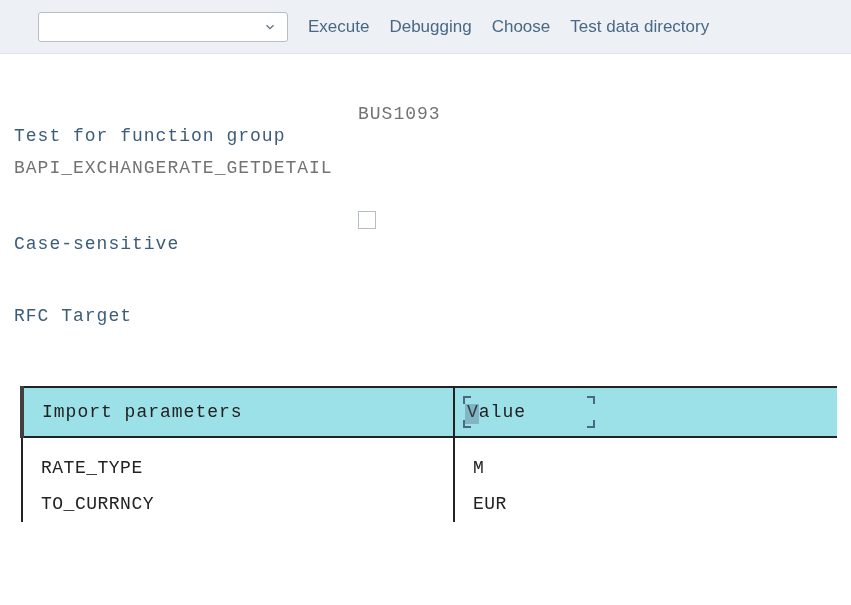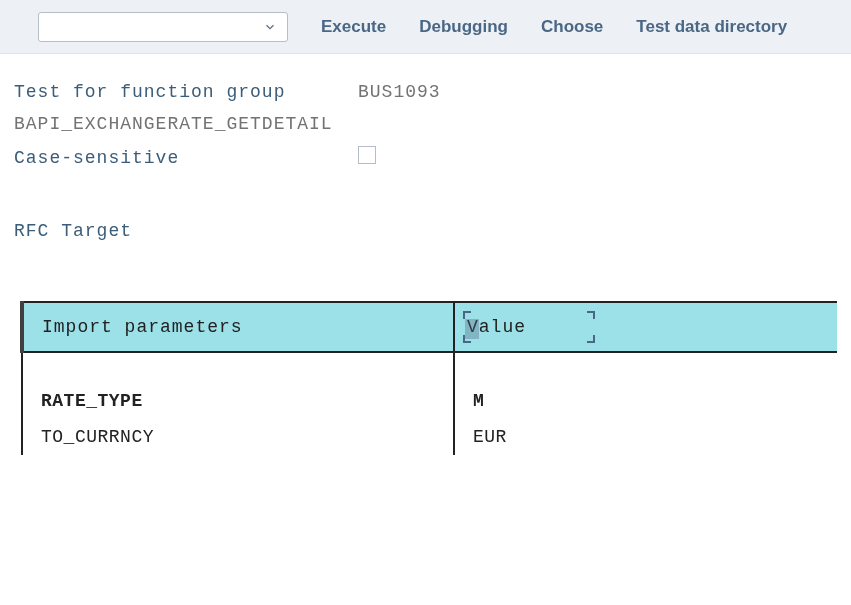--- a/index.html
+++ b/index.html
@@ -14,23 +14,22 @@
       width: 851px;
       height: 605px;
       overflow: hidden;
     }
     .toolbar {
       background: #edf1f5;
       height: 54px;
       display: flex;
       align-items: center;
       padding-left: 38px;
-      gap: 33px;
+      gap: 20px;
       border-bottom: 1px solid #e0e4e8;
-      font-weight: bold;
     }
     .dropdown {
       position: relative;
       width: 250px;
       height: 30px;
       background: #ffffff;
       border: 1px solid #b5bec8;
       border-radius: 3px;
       display: flex;
       align-items: center;
@@ -58,20 +57,21 @@
       display: flex;
       align-items: center;
       margin-bottom: 12px;
       font-family: "Courier New", Courier, monospace;
       font-size: 18px;
     }
     .info-label {
       width: 344px;
       color: #3b5d7a;
       letter-spacing: 1px;
+      margin-top: 44px;
     }
     .info-value {
       color: #737373;
       letter-spacing: 1px;
     }
     .checkbox {
       width: 18px;
       height: 18px;
       border: 1px solid #b5bec8;
       background: #ffffff;
@@ -115,22 +115,21 @@
     }
     tbody td {
       padding: 8px 18px;
       font-family: "Courier New", Courier, monospace;
       font-size: 18px;
       color: #222;
       letter-spacing: 0.5px;
       vertical-align: top;
     }
     tbody tr:first-child td {
-      padding-top: 38px;
-      font-weight: bold;
+      padding-top: 20px;
     }
     tbody td:first-child {
       border-left: 2px solid #222;
       border-right: 2px solid #222;
       width: 432px;
     }
     .value-marker {
       position: absolute;
       border: 2px solid #4a6785;
       width: 8px;

